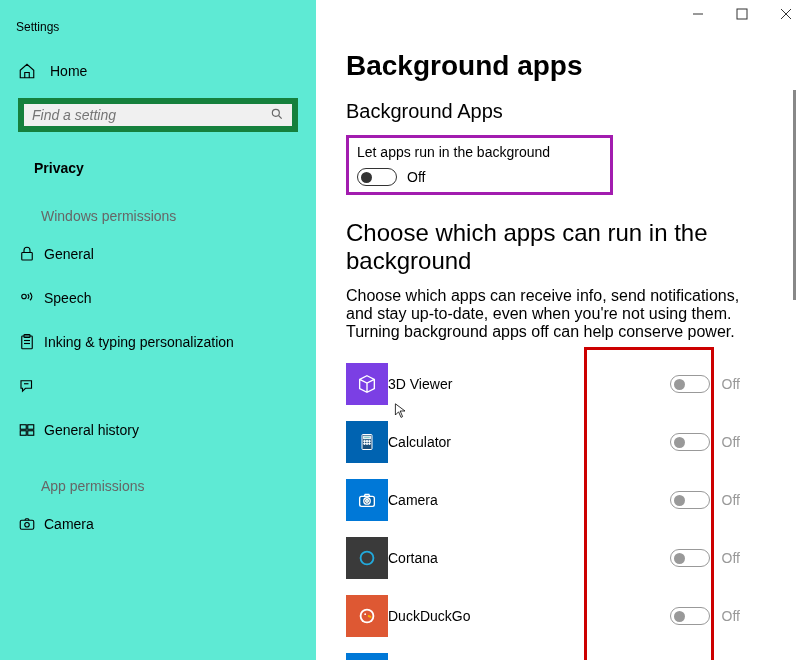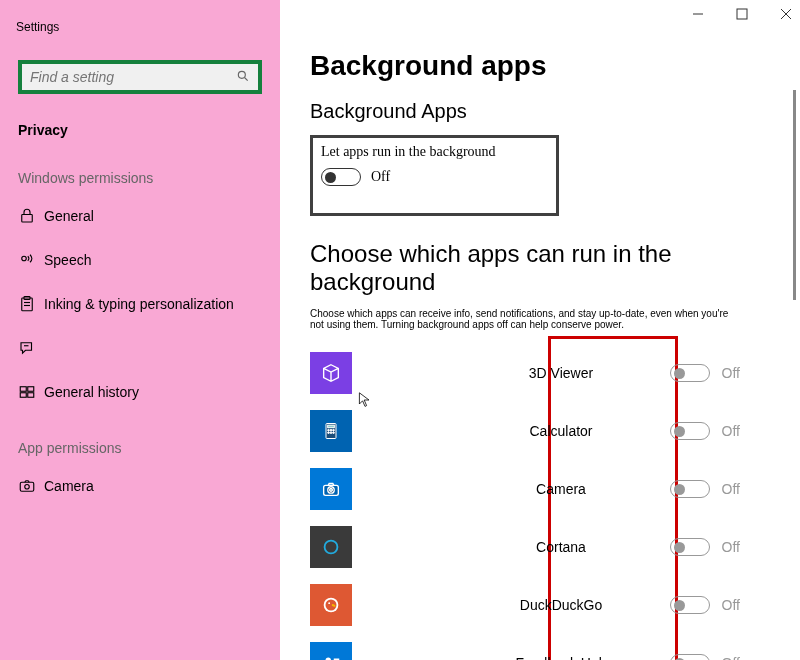--- a/index.html
+++ b/index.html
@@ -7,65 +7,66 @@
     font-family: "Segoe UI", Arial, sans-serif;
     background: #e9e9e9;
     width: 800px;
     height: 660px;
     overflow: hidden;
     display: flex;
     font-size: 14px;
     color: #000;
   }
   .sidebar {
-    width: 280px;
-    background: #f9a8d4;
+    width: 316px;
+    background: #5eead4;
     padding: 20px 0 0 0;
     position: relative;
   }
   .titlebar {
     display: flex;
     align-items: center;
     padding: 0 0 18px 16px;
     font-size: 12px;
   }
   .home-row {
     display: flex;
     align-items: center;
     padding: 10px 18px;
     gap: 14px;
     cursor: pointer;
   }
   .home-row .icon { width: 18px; height: 18px; display:flex;align-items:center;justify-content:center;}
   .search-box {
     margin: 8px 18px 18px 18px;
     height: 34px;
-    border: 4px solid #15803d;
+    border: 6px solid #15803d;
     background: #f0f0f0;
     display: flex;
     align-items: center;
     padding: 0 8px;
   }
   .search-box input {
     flex: 1;
     border: none;
     background: transparent;
     font-style: italic;
     font-size: 14px;
     outline: none;
     color: #666;
   }
   .section-current {
-    padding: 10px 18px 20px 18px;
+    padding: 10px 18px 20px 34px;
     font-weight: 600;
   }
   .side-group-title {
     padding: 12px 18px 8px 18px;
     color: #666;
     font-size: 14px;
+    margin-left: 23px;
   }
   .side-item {
     display: flex;
     align-items: center;
     gap: 8px;
     padding: 13px 18px;
     cursor: pointer;
   }
   .side-item .icon { width:18px; height:18px; display:flex;align-items:center;justify-content:center;}
   .main {
@@ -81,61 +82,59 @@
     right: 6px;
     display: flex;
     gap: 28px;
     color: #444;
   }
   .window-controls div { width:16px; height:16px; display:flex;align-items:center;justify-content:center; cursor:pointer;}
   h1 { font-size: 28px; font-weight: 600; margin-bottom: 18px; }
   h2 { font-size: 20px; font-weight: 400; margin-bottom: 12px; }
   h3 { font-size: 24px; font-weight: 400; margin: 24px 0 12px 0; }
   .toggle-block {
-    border: 3px solid #404040;
-    padding: 6px 60px 27px 8px;
+    border: 3px solid #a21caf;
+    padding: 6px 60px 6px 8px;
     display: inline-block;
-    font-family: Liberation Serif, serif;
   }
   .toggle-label { font-size: 14px; margin-bottom: 8px; }
   .toggle-row { display:flex; align-items:center; gap:10px; }
   .toggle {
     width: 40px; height: 18px;
     border: 1px solid #333;
     border-radius: 9px;
     position: relative;
     cursor: pointer;
   }
   .toggle::after {
     content:"";
     position:absolute;
     width:11px;height:11px;
     background:#333;
     border-radius:50%;
     top:2.5px; left:3px;
   }
   .toggle-off-text { font-size:14px; }
-  .desc { font-size:10px; color:#000; max-width:420px; margin-bottom:14px; }
+  .desc { font-size:16px; color:#000; max-width:420px; margin-bottom:14px; }
   .app-list-container {
     border: 3px solid #cc0000;
     margin-left: 230px;
     padding: 6px 10px 10px 10px;
     position: absolute;
     top: 315px;
     width: 130px;
     height: 336px;
   }
   .app-list { position: relative; }
   .app-row {
     display:flex;
     align-items:center;
     gap:0;
     padding: 8px 0;
     position: relative;
-    text-align: center;
   }
   .app-icon {
     width: 42px; height:42px;
     display:flex;align-items:center;justify-content:center;
     color:#fff;
     font-size:20px;
   }
   .app-name { font-size:14px; flex:1; }
   .app-toggle-col {
     position:absolute;
@@ -173,20 +172,28 @@
     top:48px; left:48px;
     width:14px;height:16px;
   }
 </style>
 </head>
 <body>
 
 <div class="sidebar">
   <div class="titlebar">Settings</div>
 
+  <div class="home-row">
+    <span class="icon">
+      <svg viewBox="0 0 24 24" width="18" height="18" fill="none" stroke="#000" stroke-width="1.5">
+          <path d="M3 11 L12 3 L21 11 V21 H3 Z M9 21 V14 H15 V21"></path>
+        </svg>
+    </span>
+    <span>Home</span>
+  </div>
 
   <div class="search-box">
     <input placeholder="Find a setting" style="">
     <span>
       <svg viewBox="0 0 24 24" width="14" height="14" fill="none" stroke="#666" stroke-width="2">
           <circle cx="10" cy="10" r="6"></circle>
           <line x1="15" y1="15" x2="20" y2="20"></line>
         </svg>
     </span>
   </div>

